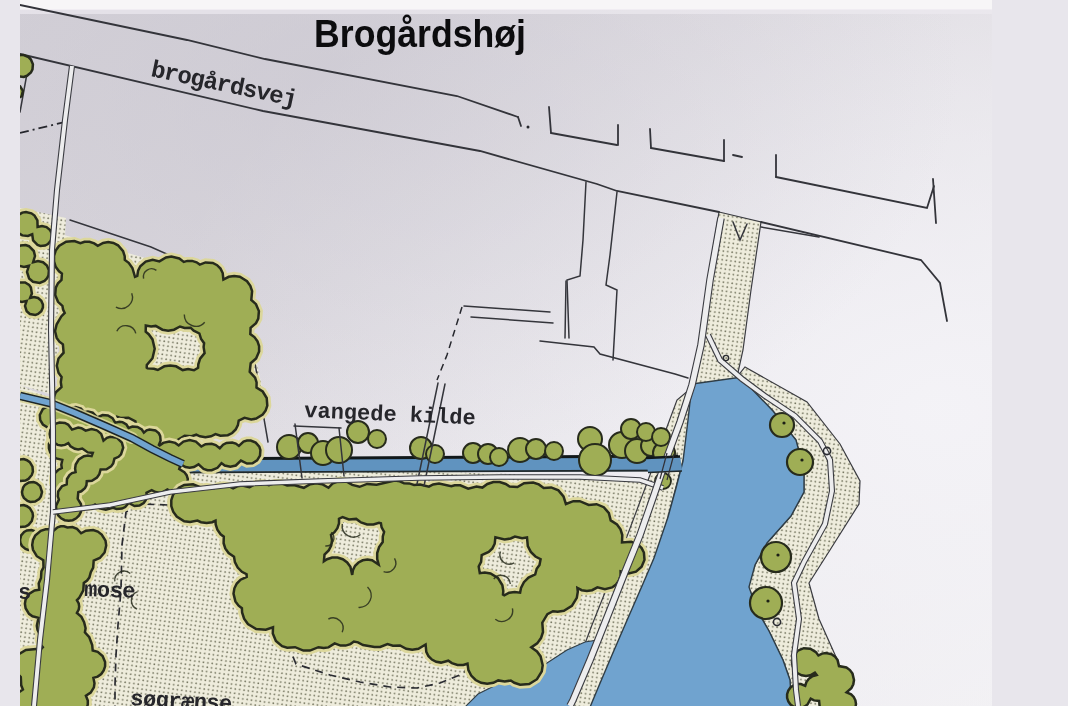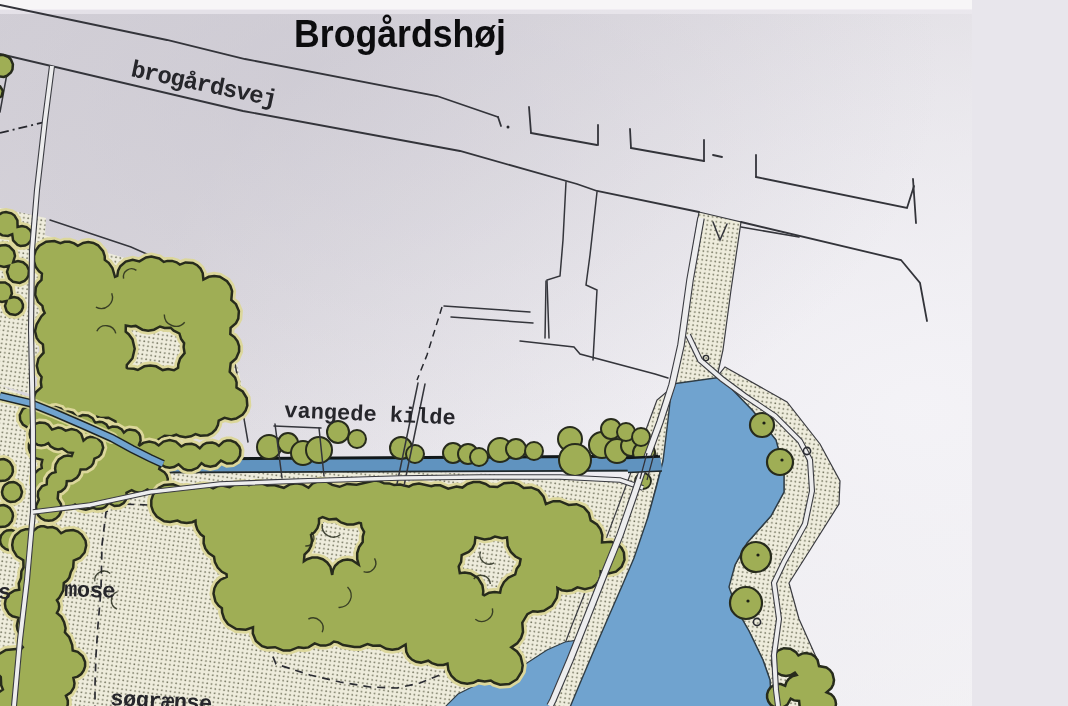--- a/index.html
+++ b/index.html
@@ -1,14 +1,14 @@
 <!DOCTYPE html>
 <html><head><meta charset="utf-8"><title>Brogårdshøj</title>
 <style>html,body{margin:0;padding:0;background:#e8e6ec;}
-#map{width:972px;height:706px;overflow:hidden;position:relative;}</style>
+#map{width:972px;height:706px;overflow:hidden;position:relative;padding-left:20px;}</style>
 </head><body>
 
 <div id="map"><svg xmlns="http://www.w3.org/2000/svg" width="1068" height="706" viewBox="0 0 1068 706">
 <defs>
 <linearGradient id="paper" x1="0" y1="0" x2="1" y2="1">
 <stop offset="0" stop-color="#d4d1d8"></stop>
           <stop offset="0.35" stop-color="#dcd9df"></stop>
 <stop offset="0.7" stop-color="#e9e7ec"></stop>
           <stop offset="1" stop-color="#f2f1f3"></stop>
 </linearGradient>

